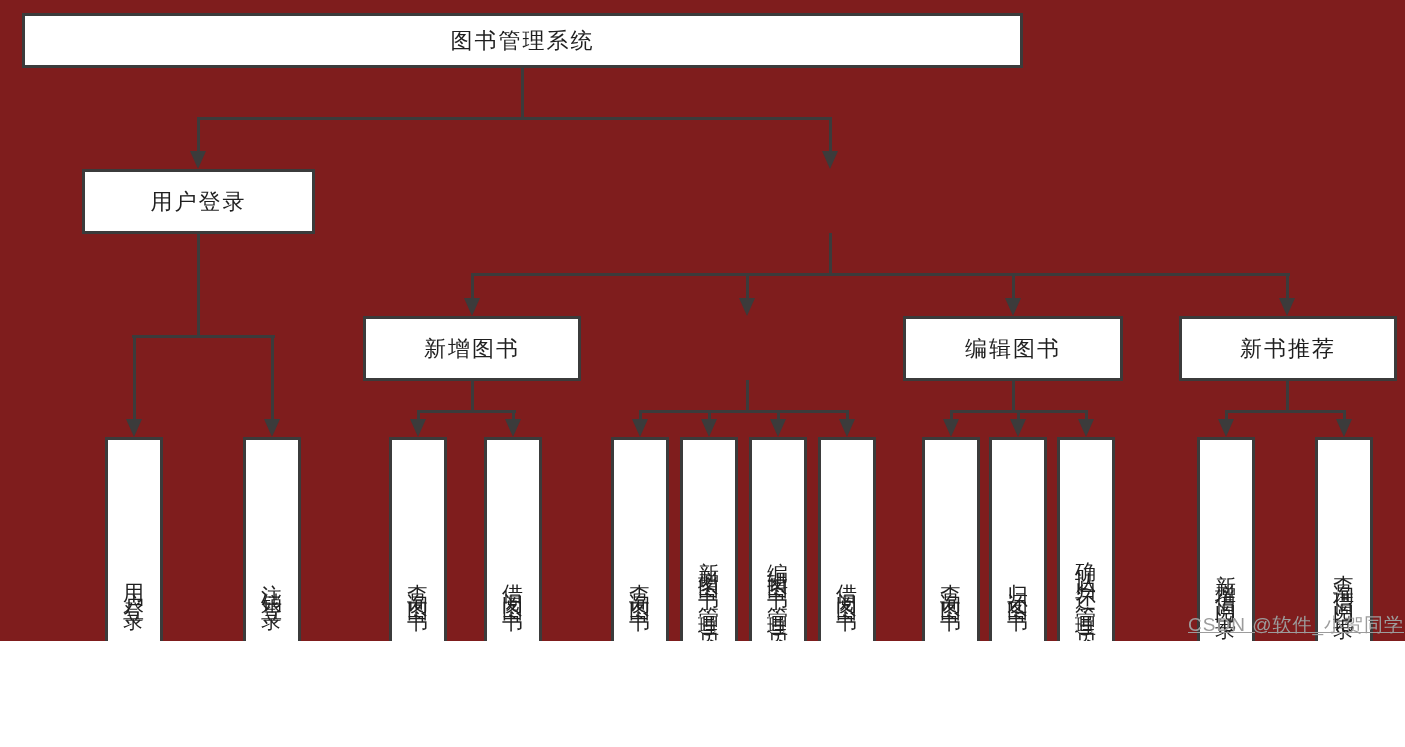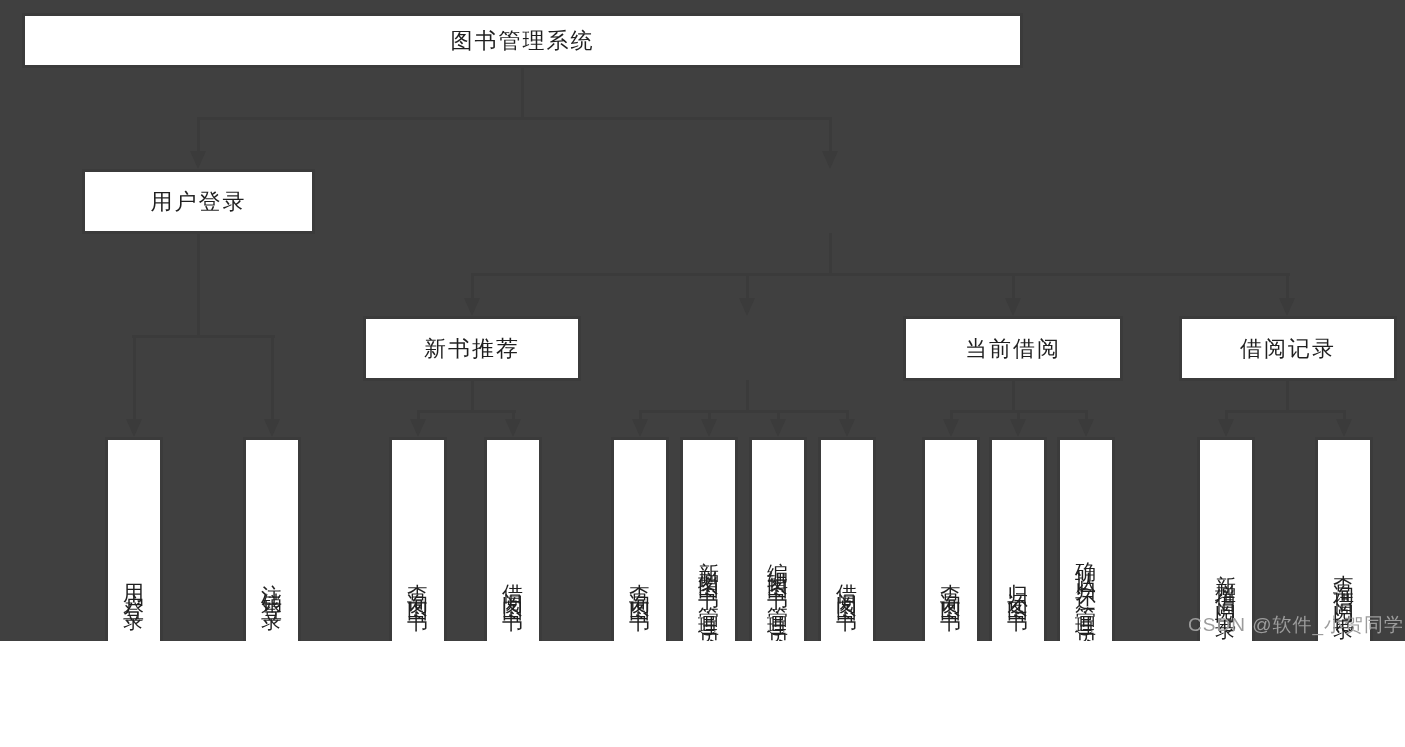--- a/index.html
+++ b/index.html
@@ -1,38 +1,38 @@
 <!DOCTYPE html>
 <html><head>
 <meta charset="utf-8">
 <style>
   html,body{margin:0;padding:0;background:#ffffff;}
   .stage{
-    position:relative;width:1405px;height:641px;background:#404040;
+    position:relative;width:1405px;height:641px;background:#7f1d1d;
     font-family:"Liberation Sans","DejaVu Sans",sans-serif;overflow:hidden;
   }
   .node{
     position:absolute;box-sizing:border-box;border:3px solid #3b3b3b;background:#ffffff;
     display:flex;align-items:center;justify-content:center;color:#1f1f1f;
   }
   .hnode{font-size:22px;letter-spacing:2px;}
   .vnode .vtext{
     writing-mode:vertical-rl;text-orientation:mixed;
     font-size:21px;letter-spacing:9px;line-height:1;white-space:nowrap;
   }
   .vline{position:absolute;width:3px;background:#3b3b3b;}
   .hline{position:absolute;height:3px;background:#3b3b3b;}
   .arrow{
     position:absolute;width:0;height:0;margin-left:-8px;
     border-left:8px solid transparent;border-right:8px solid transparent;
     border-top:18px solid #3b3b3b;
   }
   .watermark{
     position:absolute;right:1px;bottom:3px;z-index:5;
-    font-size:19px;color:#9c9c9c;letter-spacing:1px;
+    font-size:19px;color:#9c9c9c;letter-spacing:1px;text-decoration:underline;
   }
 </style>
 </head>
 <body>
 
 <div class="stage">
 
   <div class="vline" style="left:521px;top:68px;height:52px"></div>
   <div class="hline" style="left:197px;top:117px;width:635px"></div>
   <div class="vline" style="left:197px;top:117px;height:35px"></div>
@@ -94,27 +94,27 @@
 
   <div class="node hnode" style="left:22px;top:13px;width:1001px;height:55px">
     <span>图书管理系统</span>
   </div>
 
   <div class="node hnode" style="left:82px;top:169px;width:233px;height:65px">
     <span>用户登录</span>
   </div>
 
   <div class="node hnode" style="left:363px;top:316px;width:218px;height:65px">
-    <span>新书推荐</span>
+    <span>新增图书</span>
   </div>
   <div class="node hnode" style="left:903px;top:316px;width:220px;height:65px">
-    <span>当前借阅</span>
+    <span>编辑图书</span>
   </div>
   <div class="node hnode" style="left:1179px;top:316px;width:218px;height:65px">
-    <span>借阅记录</span>
+    <span>新书推荐</span>
   </div>
 
   <div class="node vnode" style="left:105px;top:437px;width:58px;height:296px">
     <span class="vtext">用户登录</span>
   </div>
   <div class="node vnode" style="left:243px;top:437px;width:58px;height:296px">
     <span class="vtext">注销登录</span>
   </div>
   <div class="node vnode" style="left:389px;top:437px;width:58px;height:296px">
     <span class="vtext">查询图书</span>

